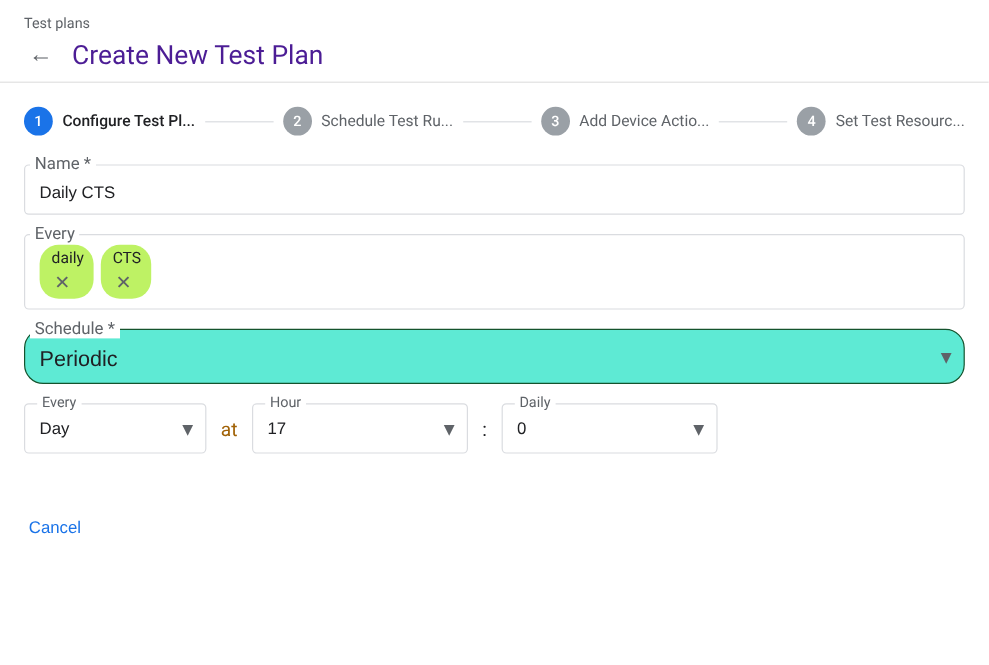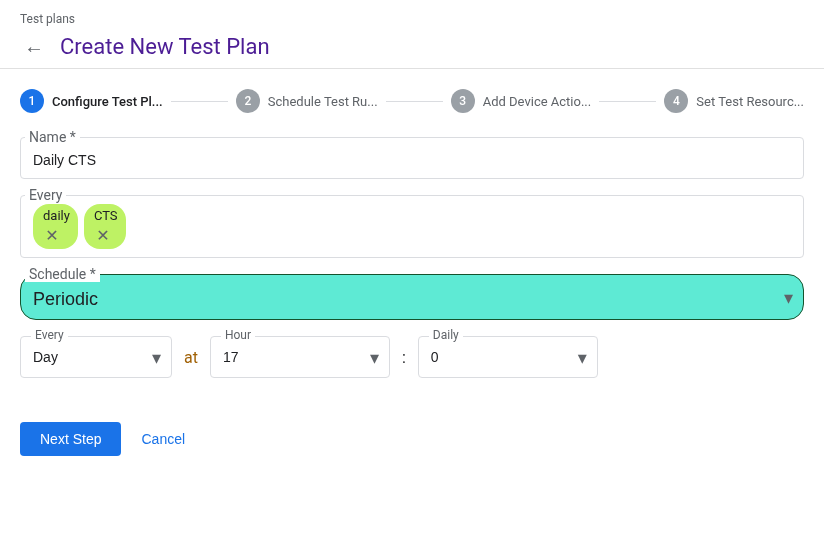--- a/index.html
+++ b/index.html
@@ -361,15 +361,14 @@
         <option selected="">0</option><option>5</option><option>10</option><option>15</option>
         <option>20</option><option>25</option><option>30</option><option>35</option>
         <option>40</option><option>45</option><option>50</option><option>55</option>
       </select>
       <span class="select-arrow">▾</span>
     </div>
   </div>
 </div>
 
 <div class="footer">
-  <button class="btn-primary">Next Step</button>
   <button class="btn-text">Cancel</button>
 </div>
 
 </body></html>

